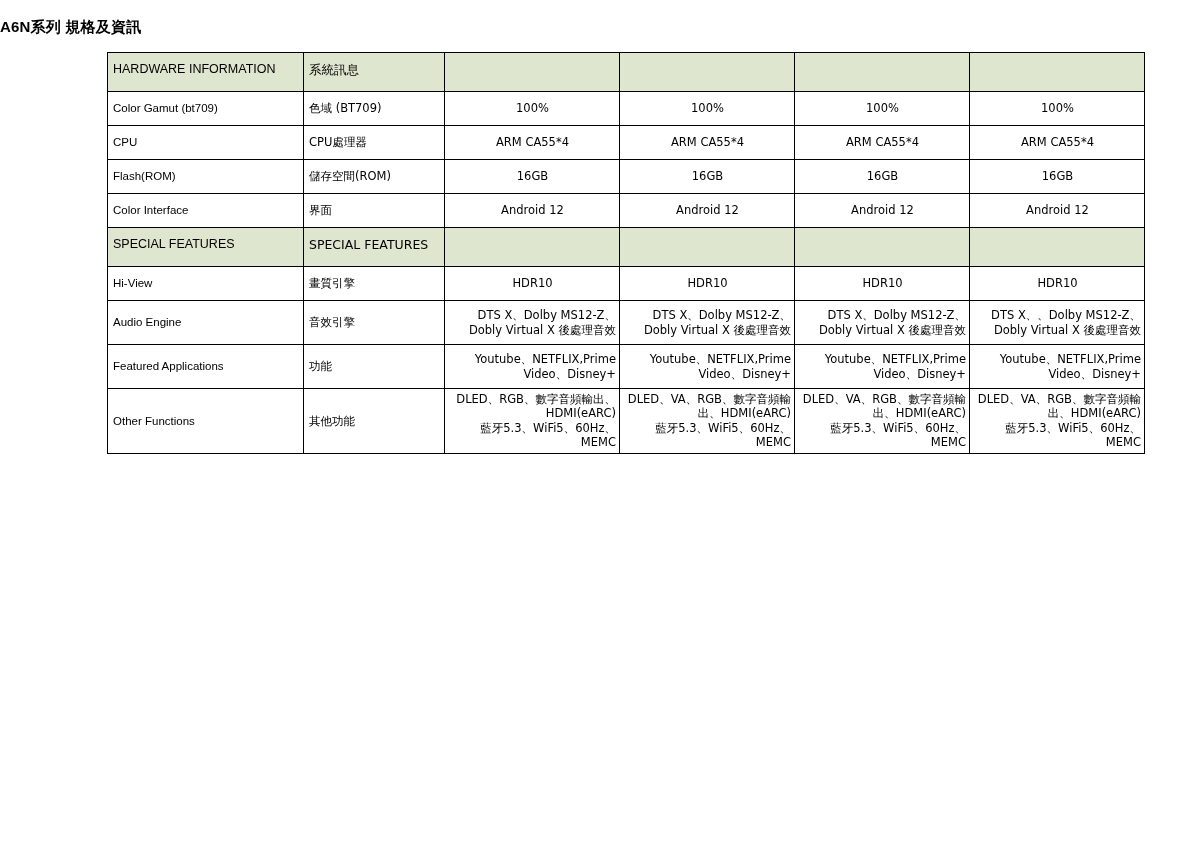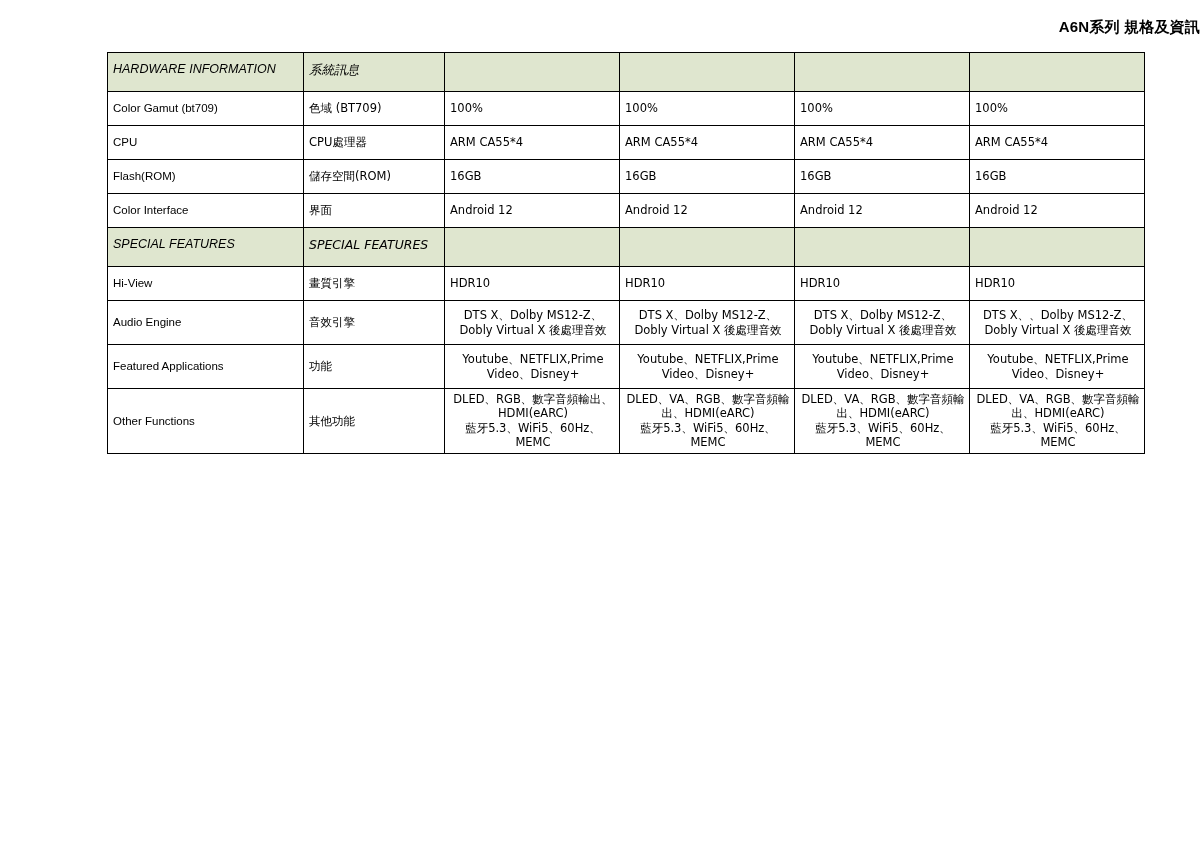--- a/index.html
+++ b/index.html
@@ -9,21 +9,21 @@
   }
   body {
     width: 1200px;
     height: 848px;
     font-family: "Liberation Sans", sans-serif;
     color: #000000;
     position: relative;
     overflow: hidden;
   }
   .page-title {
-    text-align: right;
+    text-align: left;
     font-size: 15px;
     font-weight: bold;
     margin-top: 18px;
     margin-bottom: 10px;
     letter-spacing: 0.2px;
   }
   .table-wrap {
     position: absolute;
     left: 107px;
     top: 52px;
@@ -47,27 +47,26 @@
 
   tr.section td {
     background: #dfe6cf;
     font-size: 12.5px;
     height: 26px;
   }
   tr.section td.col-en,
   tr.section td.col-zh {
     padding-top: 4px;
     padding-bottom: 8px;
-    font-style: italic;
   }
   td.val {
-    text-align: left;
+    text-align: center;
   }
   td.val.left {
-    text-align: center;
+    text-align: right;
     padding-left: 5px;
     padding-right: 3px;
   }
   td.small {
     font-size: 10px;
     line-height: 1.3;
   }
   .row-h30 td { height: 27px; }
   .row-h40 td { height: 37px; }
   .row-h46 td { height: 43px; }

